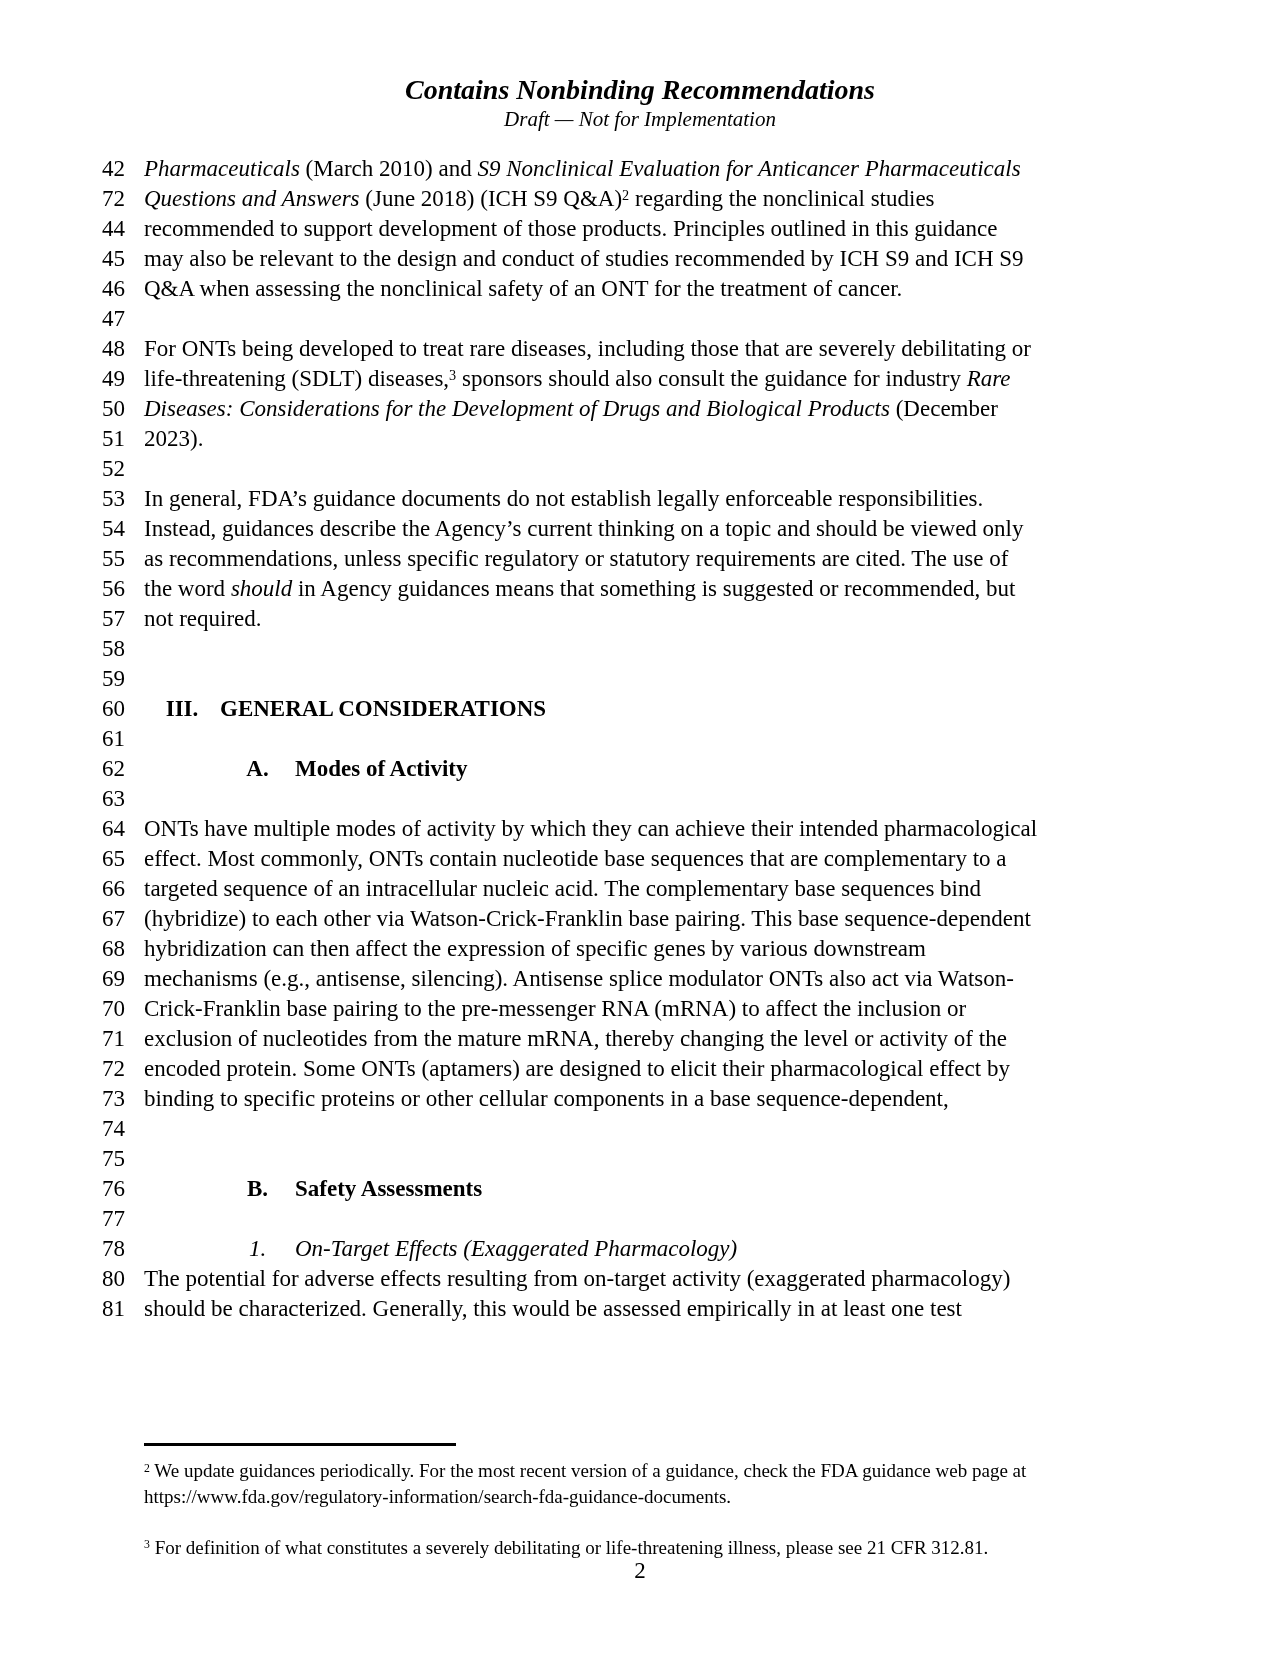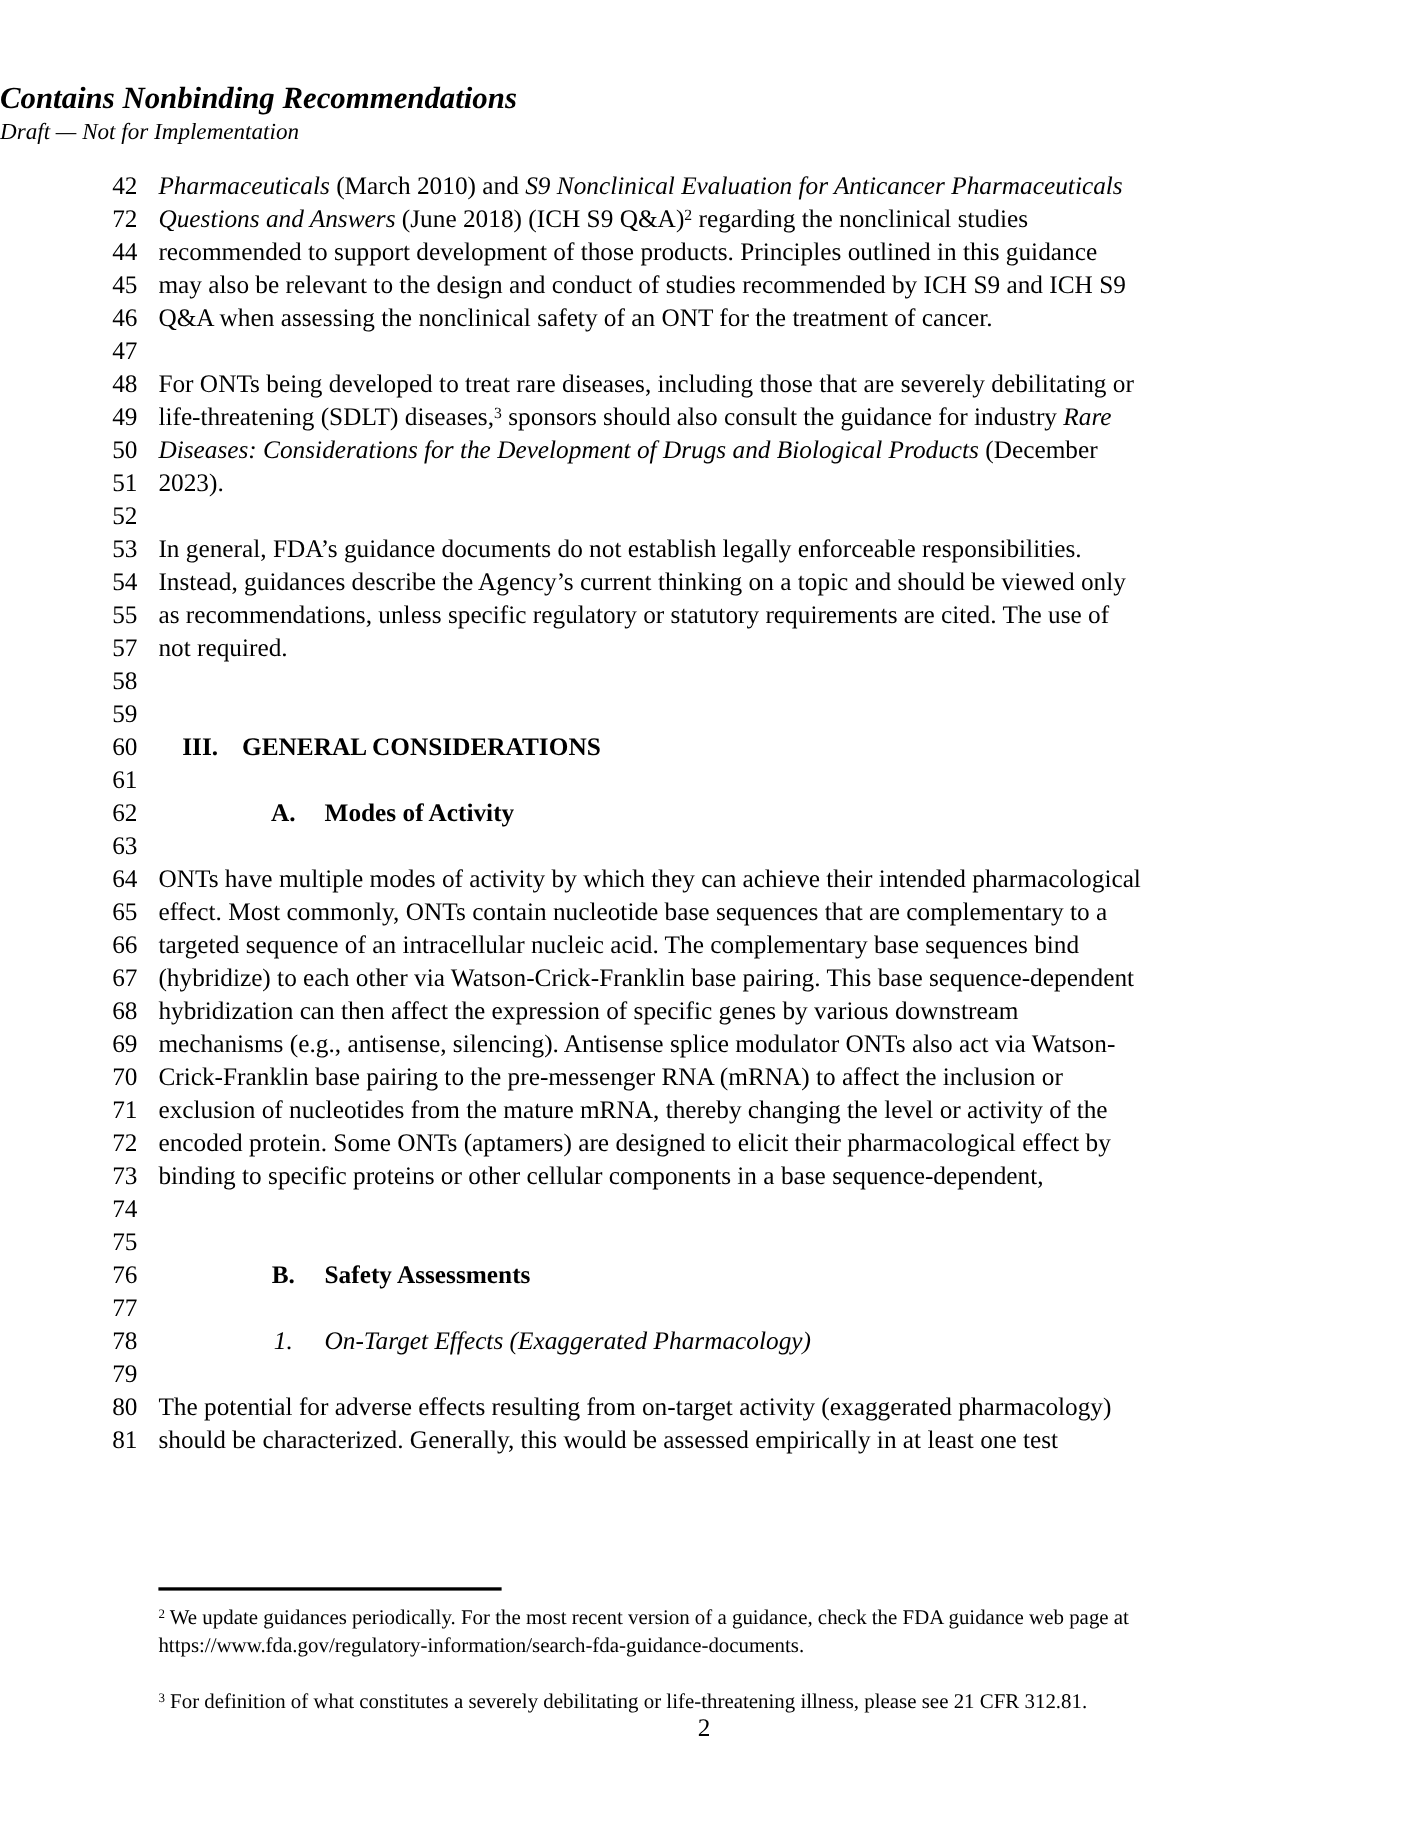--- a/index.html
+++ b/index.html
@@ -10,21 +10,21 @@
     background: #ffffff;
     font-family: "Liberation Serif", serif;
     color: #000000;
     overflow: hidden;
   }
   .doc-header {
     position: absolute;
     top: 74px;
     left: 0;
     width: 1280px;
-    text-align: left;
+    text-align: center;
   }
   .doc-title {
     font-size: 28px;
     font-weight: 700;
     font-style: italic;
     line-height: 32px;
   }
   .doc-subtitle {
     font-size: 21px;
     font-style: italic;
@@ -108,20 +108,21 @@
       <div class="line"><span class="line-num">46</span><span class="line-text"><span>Q&amp;A when assessing the nonclinical safety of an ONT for the treatment of cancer.</span></span></div>
       <div class="line"><span class="line-num">47</span><span class="line-text"></span></div>
       <div class="line"><span class="line-num">48</span><span class="line-text"><span>For ONTs being developed to treat rare diseases, including those that are severely debilitating or</span></span></div>
       <div class="line"><span class="line-num">49</span><span class="line-text"><span>life-threatening (SDLT) diseases,</span><sup class="ss">3</sup><span> sponsors should also consult the guidance for industry </span><span class="seg-i">Rare</span></span></div>
       <div class="line"><span class="line-num">50</span><span class="line-text"><span class="seg-i">Diseases: Considerations for the Development of Drugs and Biological Products</span><span> (December</span></span></div>
       <div class="line"><span class="line-num">51</span><span class="line-text"><span>2023).</span></span></div>
       <div class="line"><span class="line-num">52</span><span class="line-text"></span></div>
       <div class="line"><span class="line-num">53</span><span class="line-text"><span>In general, FDA’s guidance documents do not establish legally enforceable responsibilities.</span></span></div>
       <div class="line"><span class="line-num">54</span><span class="line-text"><span>Instead, guidances describe the Agency’s current thinking on a topic and should be viewed only</span></span></div>
       <div class="line"><span class="line-num">55</span><span class="line-text"><span>as recommendations, unless specific regulatory or statutory requirements are cited. The use of</span></span></div>
+      <div class="line"><span class="line-num">56</span><span class="line-text"><span>the word </span><span class="seg-i">should</span><span> in Agency guidances means that something is suggested or recommended, but</span></span></div>
       <div class="line"><span class="line-num">57</span><span class="line-text"><span>not required.</span></span></div>
       <div class="line"><span class="line-num">58</span><span class="line-text"></span></div>
       <div class="line"><span class="line-num">59</span><span class="line-text"></span></div>
       <div class="line"><span class="line-num">60</span><span class="line-text"><span class="seg-b seg-label">III.</span><span class="seg-b">GENERAL CONSIDERATIONS</span></span></div>
       <div class="line"><span class="line-num">61</span><span class="line-text"></span></div>
       <div class="line"><span class="line-num">62</span><span class="line-text"><span class="tab"></span><span class="seg-b seg-label sub">A.</span><span class="seg-b">Modes of Activity</span></span></div>
       <div class="line"><span class="line-num">63</span><span class="line-text"></span></div>
       <div class="line"><span class="line-num">64</span><span class="line-text"><span>ONTs have multiple modes of activity by which they can achieve their intended pharmacological</span></span></div>
       <div class="line"><span class="line-num">65</span><span class="line-text"><span>effect. Most commonly, ONTs contain nucleotide base sequences that are complementary to a</span></span></div>
       <div class="line"><span class="line-num">66</span><span class="line-text"><span>targeted sequence of an intracellular nucleic acid. The complementary base sequences bind</span></span></div>
@@ -130,21 +131,20 @@
       <div class="line"><span class="line-num">69</span><span class="line-text"><span>mechanisms (e.g., antisense, silencing). Antisense splice modulator ONTs also act via Watson-</span></span></div>
       <div class="line"><span class="line-num">70</span><span class="line-text"><span>Crick-Franklin base pairing to the pre-messenger RNA (mRNA) to affect the inclusion or</span></span></div>
       <div class="line"><span class="line-num">71</span><span class="line-text"><span>exclusion of nucleotides from the mature mRNA, thereby changing the level or activity of the</span></span></div>
       <div class="line"><span class="line-num">72</span><span class="line-text"><span>encoded protein. Some ONTs (aptamers) are designed to elicit their pharmacological effect by</span></span></div>
       <div class="line"><span class="line-num">73</span><span class="line-text"><span>binding to specific proteins or other cellular components in a base sequence-dependent,</span></span></div>
       <div class="line"><span class="line-num">74</span></div>
       <div class="line"><span class="line-num">75</span><span class="line-text"></span></div>
       <div class="line"><span class="line-num">76</span><span class="line-text"><span class="tab"></span><span class="seg-b seg-label sub">B.</span><span class="seg-b">Safety Assessments</span></span></div>
       <div class="line"><span class="line-num">77</span><span class="line-text"></span></div>
       <div class="line"><span class="line-num">78</span><span class="line-text"><span class="tab"></span><span class="seg-i seg-label sub">1.</span><span class="seg-i">On-Target Effects (Exaggerated Pharmacology)</span></span></div>
-      <div class="line"><span class="line-num">79</span><span class="line-text"></span></div>
       <div class="line"><span class="line-num">80</span><span class="line-text"><span>The potential for adverse effects resulting from on-target activity (exaggerated pharmacology)</span></span></div>
       <div class="line"><span class="line-num">81</span><span class="line-text"><span>should be characterized. Generally, this would be assessed empirically in at least one test</span></span></div>
     </div>
 
   <div class="fn-area">
     <div class="fn-rule"></div>
     <div class="fn-list" id="fn-list">
         <div class="footnote">
           <div class="fn-line"><sup class="ss">2</sup> We update guidances periodically. For the most recent version of a guidance, check the FDA guidance web page at</div>
           <div class="fn-line">https://www.fda.gov/regulatory-information/search-fda-guidance-documents.</div>

